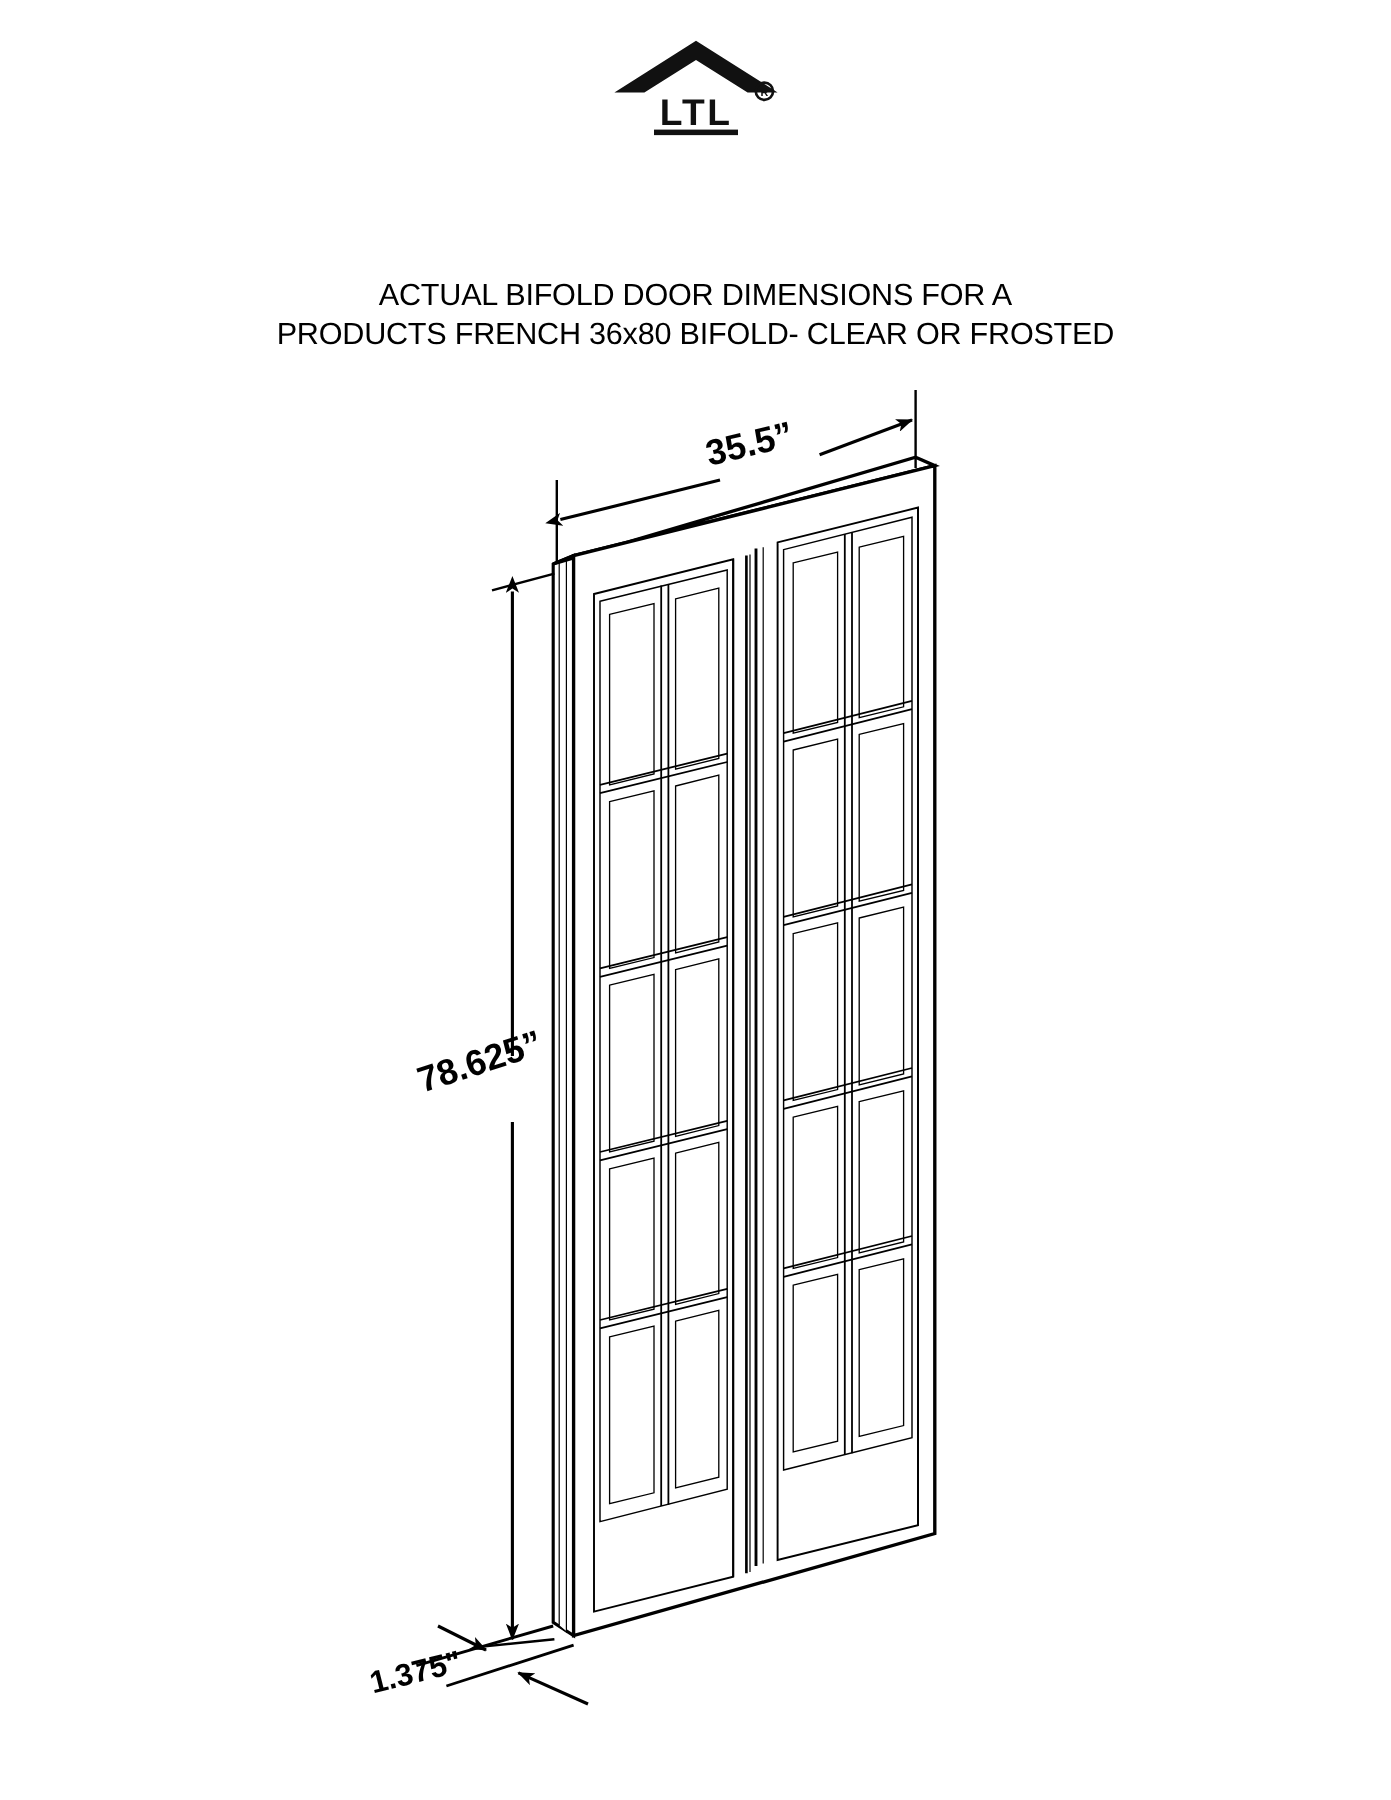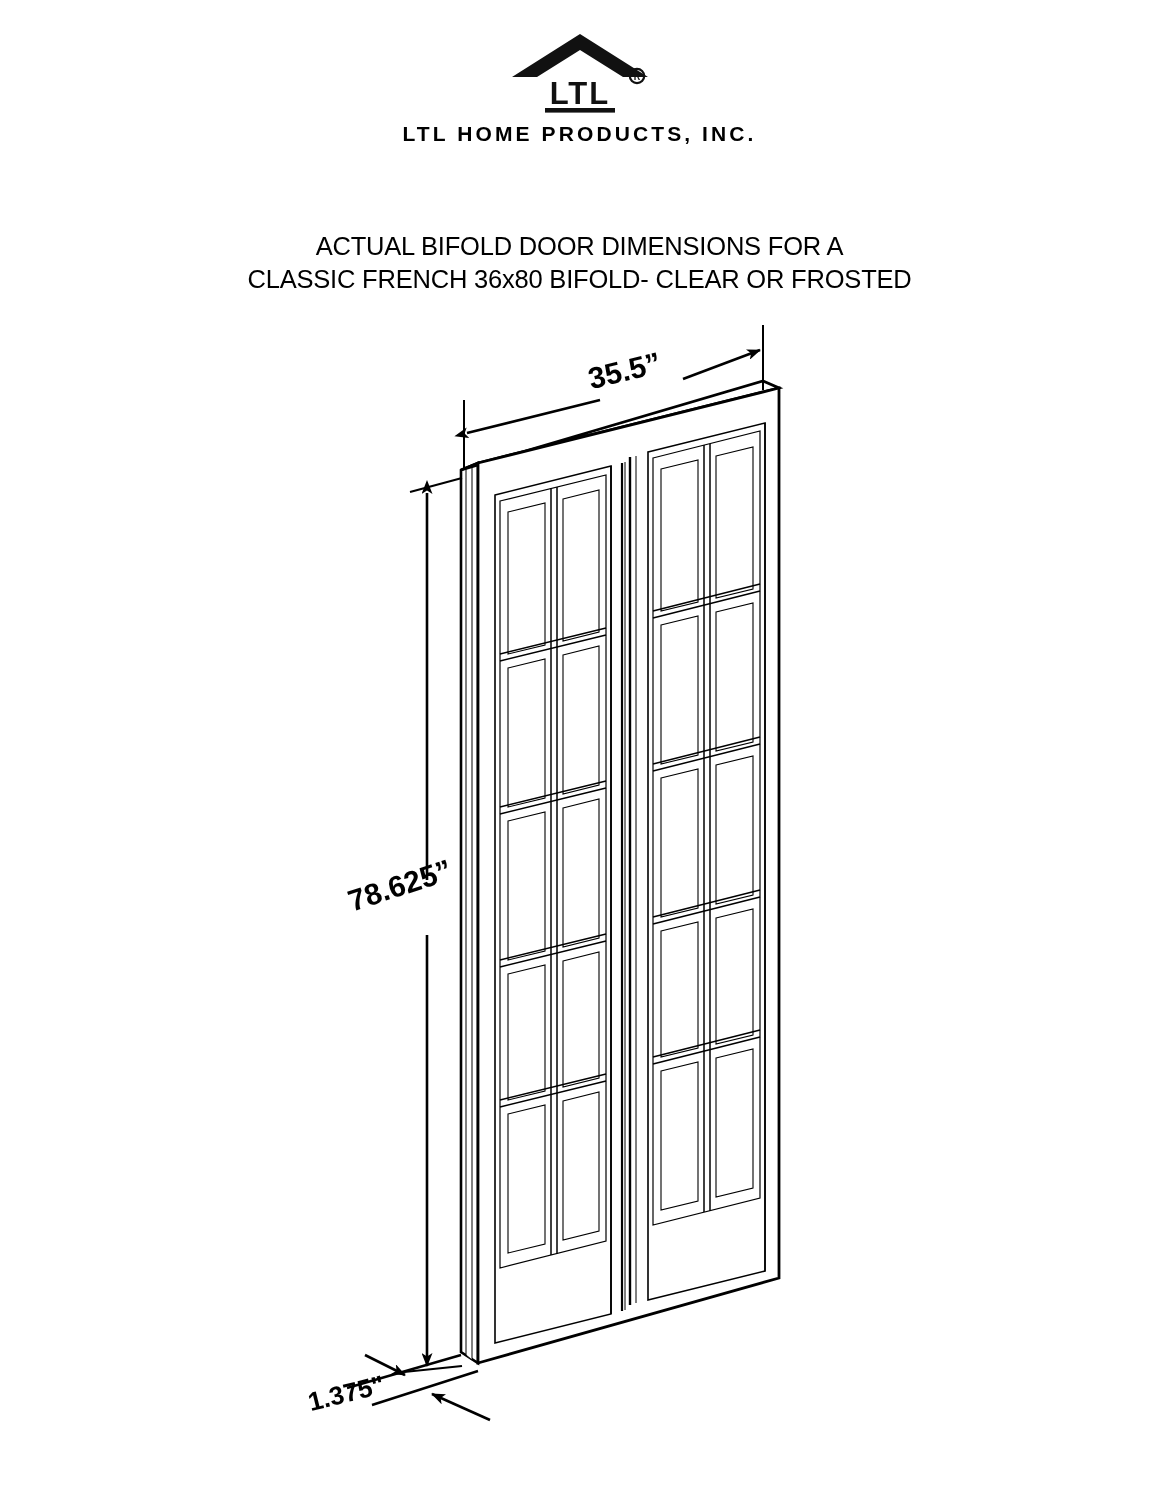--- a/index.html
+++ b/index.html
@@ -128,26 +128,25 @@
         <circle cx="132" cy="48" r="7.2" fill="none" stroke="#111111" stroke-width="2.2"></circle>
         <text x="132" y="52" font-family="'Liberation Sans', sans-serif" font-size="9" font-weight="bold" fill="#111111" text-anchor="middle">R</text>
 
         <text x="75" y="76" font-family="'Liberation Sans', sans-serif" font-size="31" font-weight="bold" fill="#111111" text-anchor="middle" letter-spacing="2">LTL</text>
 
         <rect x="40" y="80" width="70" height="4.6" fill="#111111"></rect>
       </svg>
     </div>
   </div>
 
-  <div class="company-name">LTL HOME PRODUCTS, INC.</div>
 
 
   <div class="subhead line1">ACTUAL BIFOLD DOOR DIMENSIONS FOR A</div>
 
-  <div class="subhead line2">CLASSIC FRENCH 36x80 BIFOLD- CLEAR OR FROSTED</div>
+  <div class="subhead line2">PRODUCTS FRENCH 36x80 BIFOLD- CLEAR OR FROSTED</div>
 
   <svg id="drawing" viewBox="0 0 1159 1500">
     <defs>
       <marker id="arrowEnd" markerWidth="14" markerHeight="11" refX="13" refY="5.5" orient="auto" markerUnits="userSpaceOnUse">
         <path d="M0,0 L14,5.5 L0,11 L3.5,5.5 Z" fill="#000"></path>
       </marker>
       <marker id="arrowStart" markerWidth="14" markerHeight="11" refX="1" refY="5.5" orient="auto-start-reverse" markerUnits="userSpaceOnUse">
         <path d="M0,0 L14,5.5 L0,11 L3.5,5.5 Z" fill="#000"></path>
       </marker>
     </defs>

